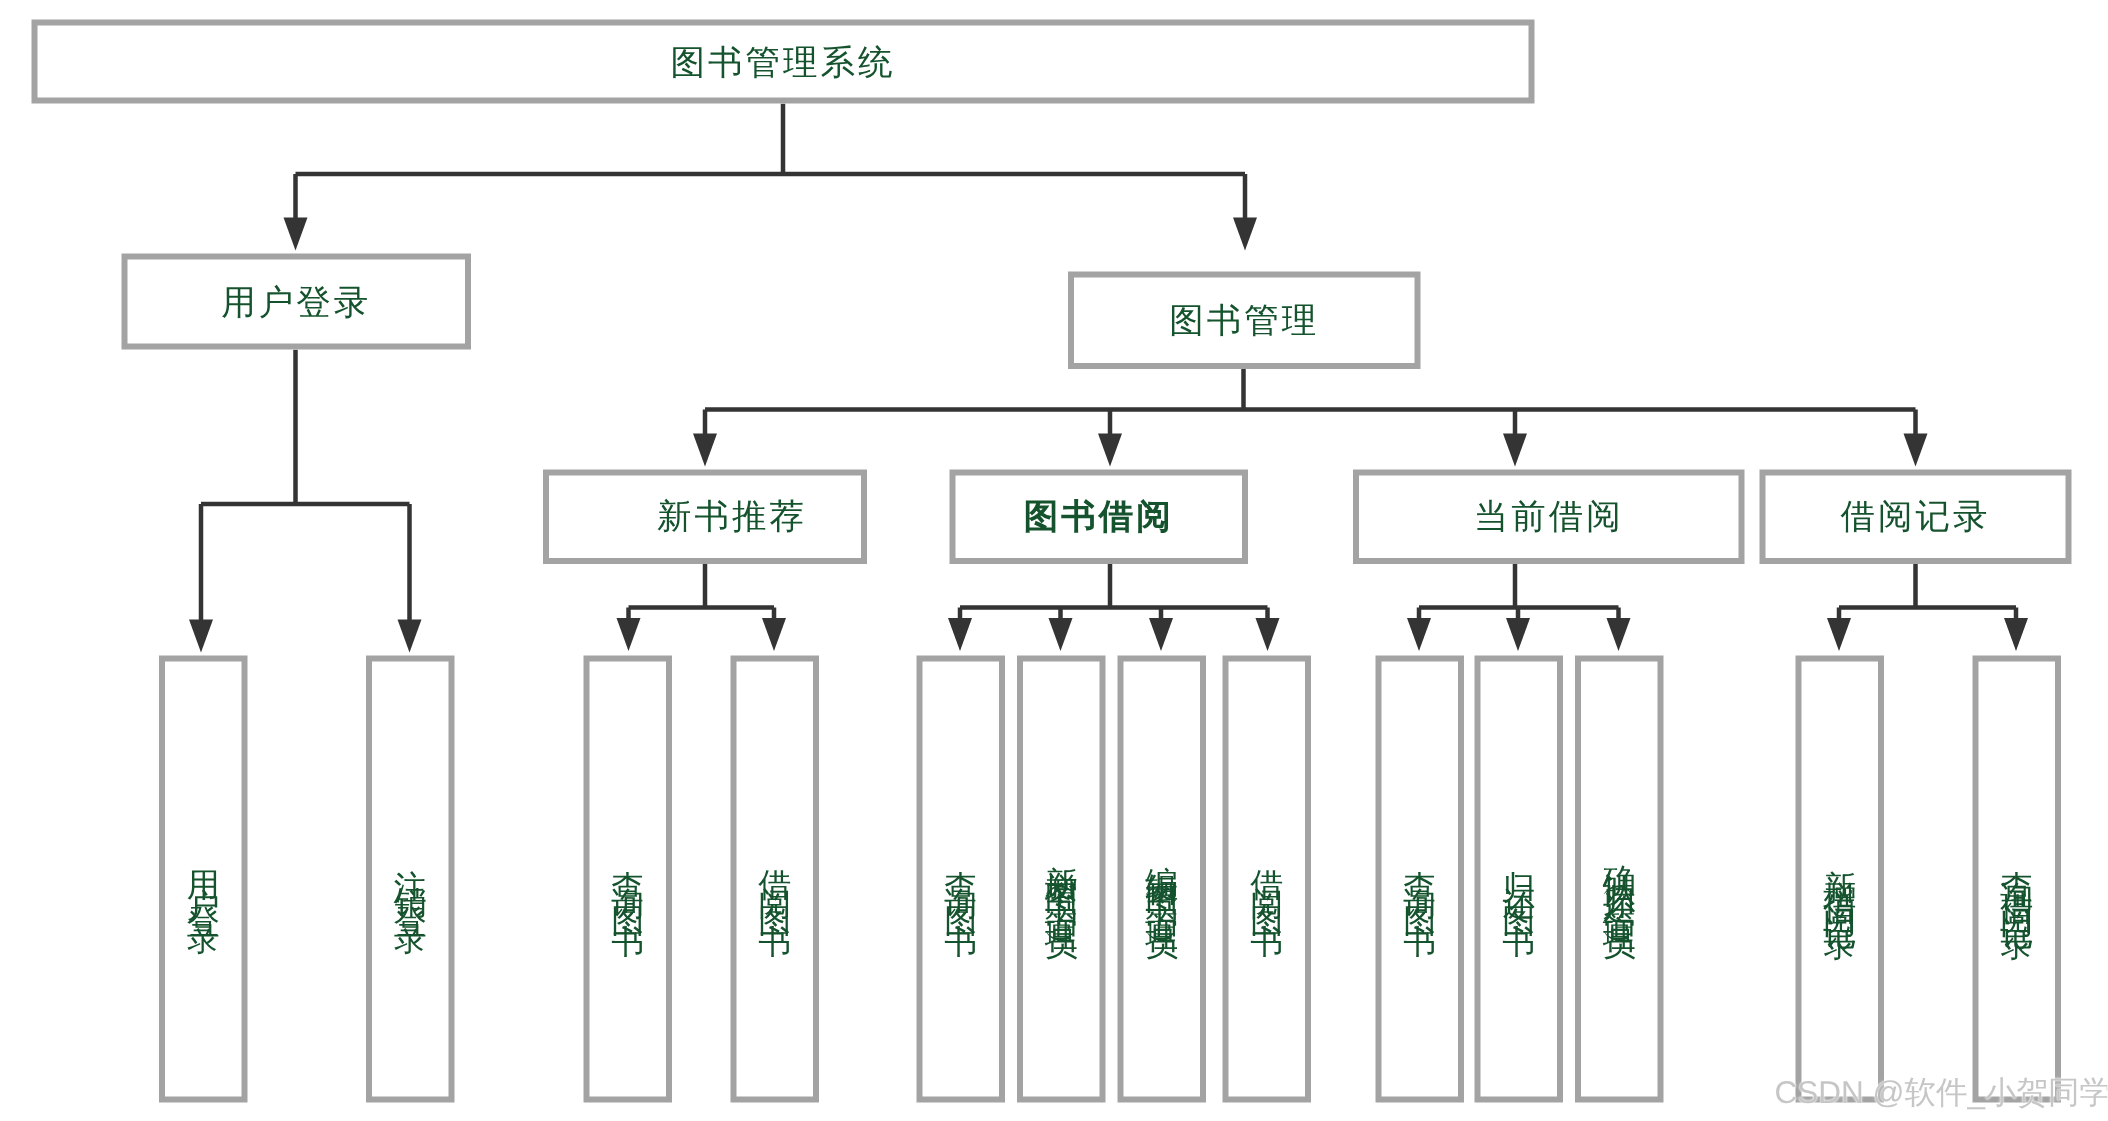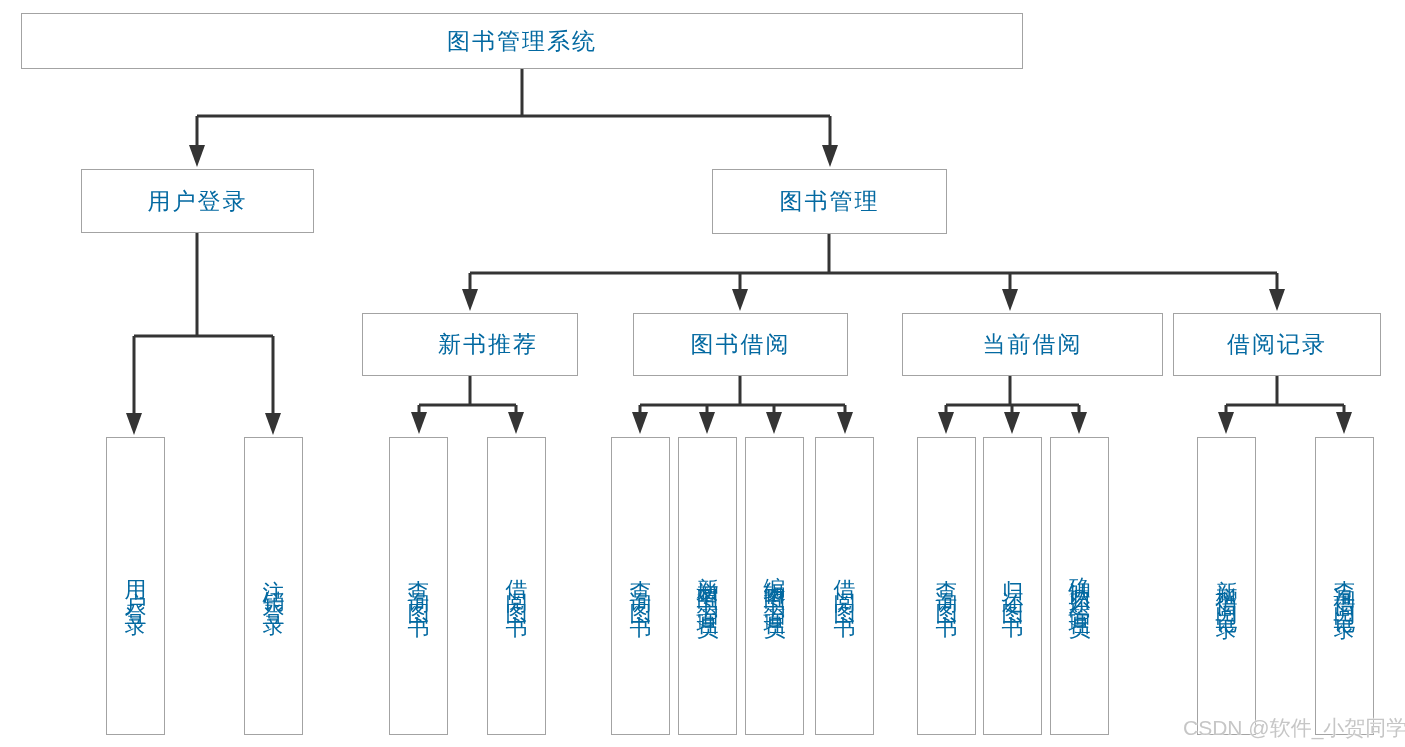--- a/index.html
+++ b/index.html
@@ -19,23 +19,23 @@
     position: absolute;
     left: 0;
     top: 0;
     width: 1405px;
     height: 747px;
     pointer-events: none;
   }
   .node {
     position: absolute;
     box-sizing: border-box;
-    border: 1px solid #a3a3a3;
+    border: 4px solid #a3a3a3;
     background: #ffffff;
-    color: #0369a1;
+    color: #14532d;
     display: flex;
     align-items: center;
     justify-content: center;
     text-align: center;
     z-index: 2;
   }
   .hbox {
     font-size: 23px;
     letter-spacing: 2px;
     white-space: nowrap;
@@ -115,28 +115,28 @@
     </g>
   </svg>
 
   <div class="node hbox" style="left:21px; top:13px; width:1002px; height:56px;">
     <span>图书管理系统</span>
   </div>
 
   <div class="node hbox" style="left:81px; top:169px; width:233px; height:64px;">
     <span>用户登录</span>
   </div>
-  <div class="node hbox" style="left:712px; top:169px; width:235px; height:65px;">
+  <div class="node hbox" style="left:712px; top:181px; width:235px; height:65px;">
     <span>图书管理</span>
   </div>
 
   <div class="node hbox" style="left:362px; top:313px; width:216px; height:63px;padding-left:36px;">
     <span>新书推荐</span>
   </div>
-  <div class="node hbox" style="left:633px; top:313px; width:215px; height:63px;">
+  <div class="node hbox" style="left:633px; top:313px; width:199px; height:63px;font-weight:bold;">
     <span>图书借阅</span>
   </div>
   <div class="node hbox" style="left:902px; top:313px; width:261px; height:63px;">
     <span>当前借阅</span>
   </div>
   <div class="node hbox" style="left:1173px; top:313px; width:208px; height:63px;">
     <span>借阅记录</span>
   </div>
 
   <div class="node vbox" style="left:106px;">

